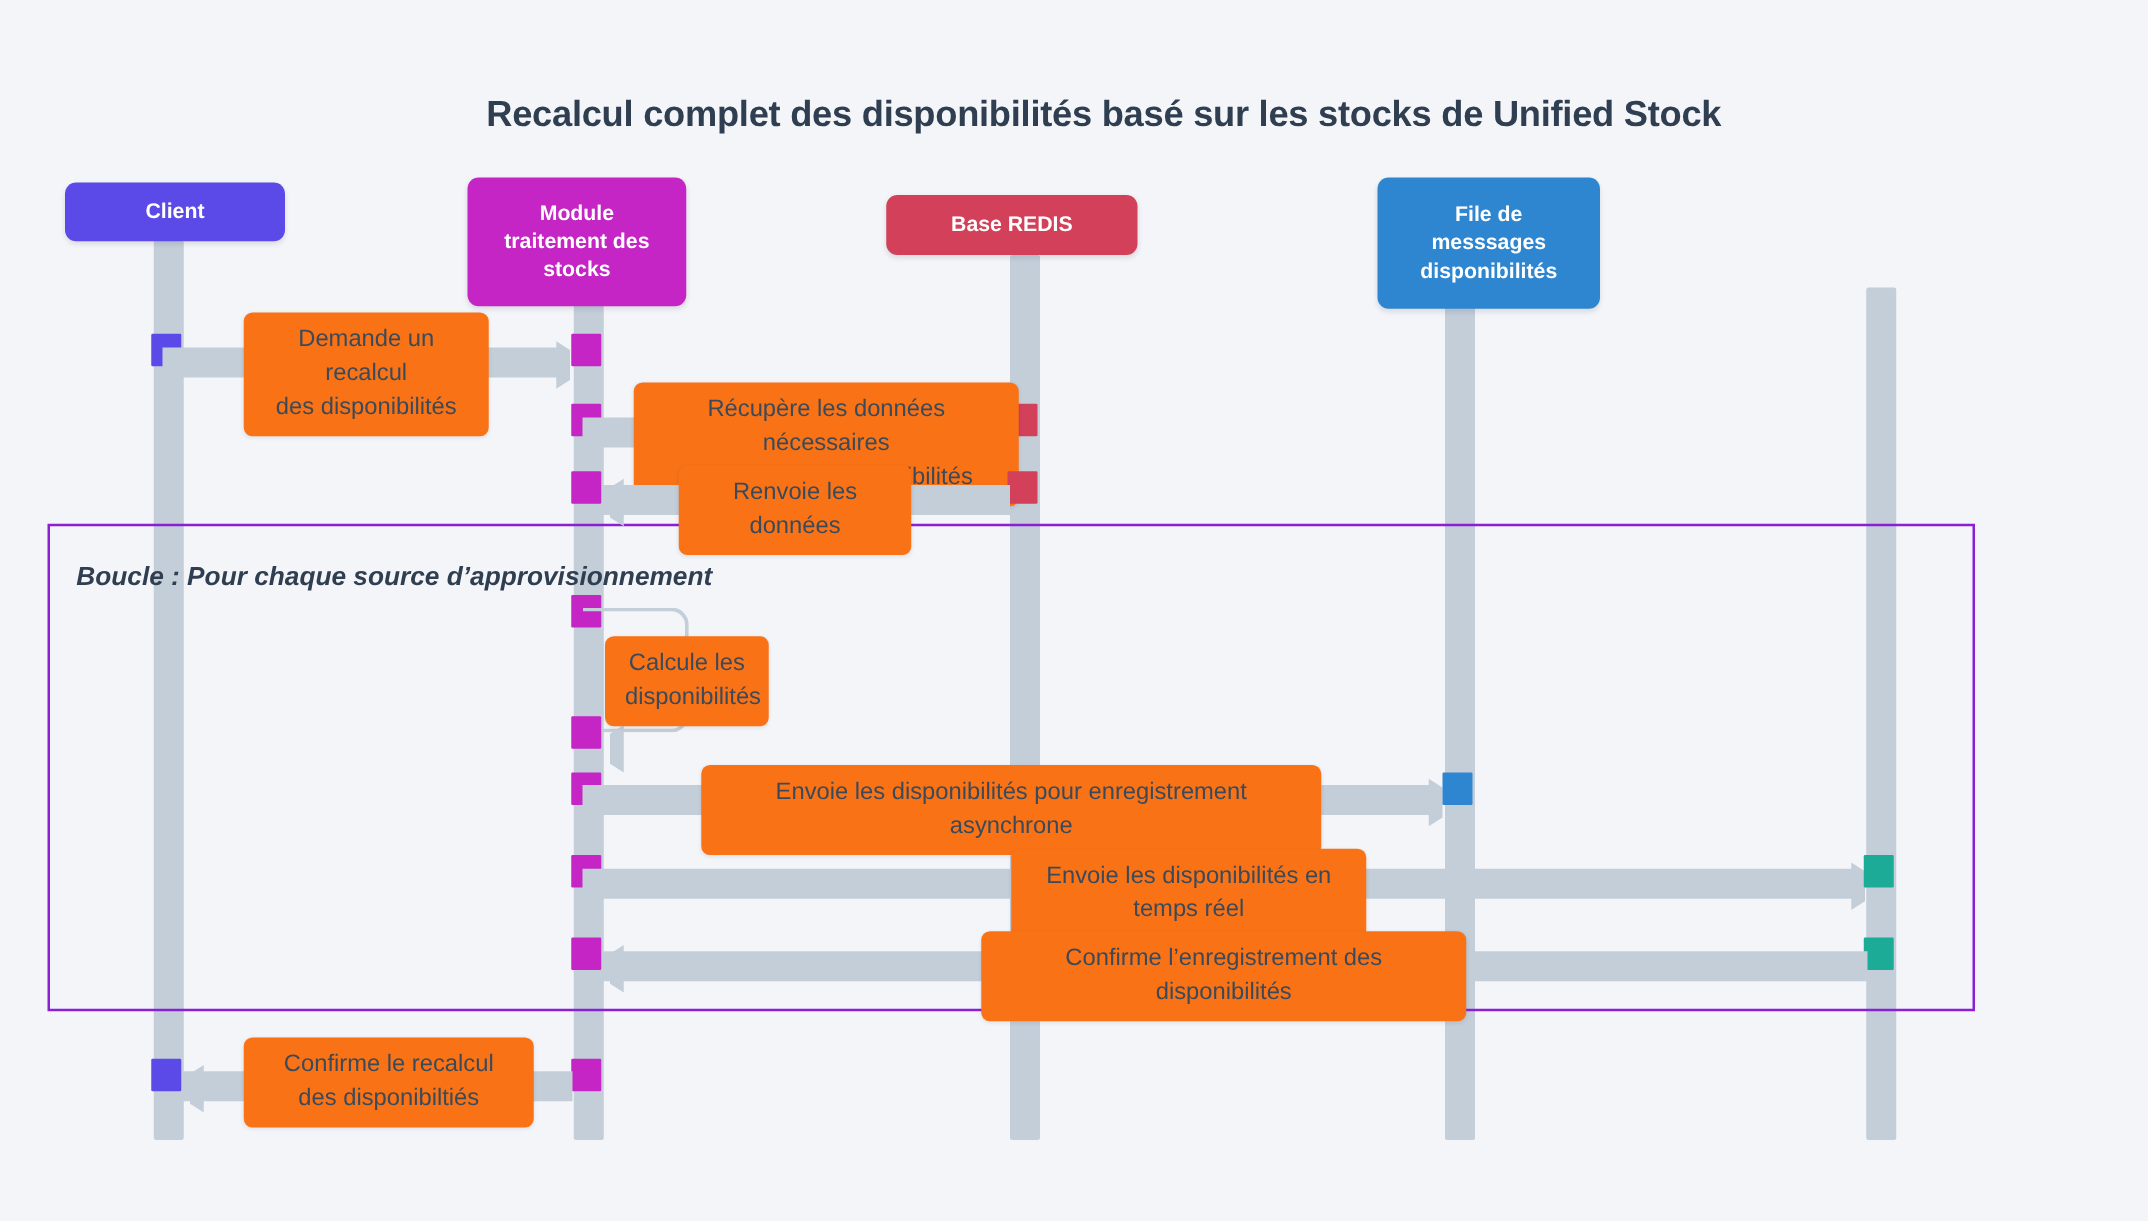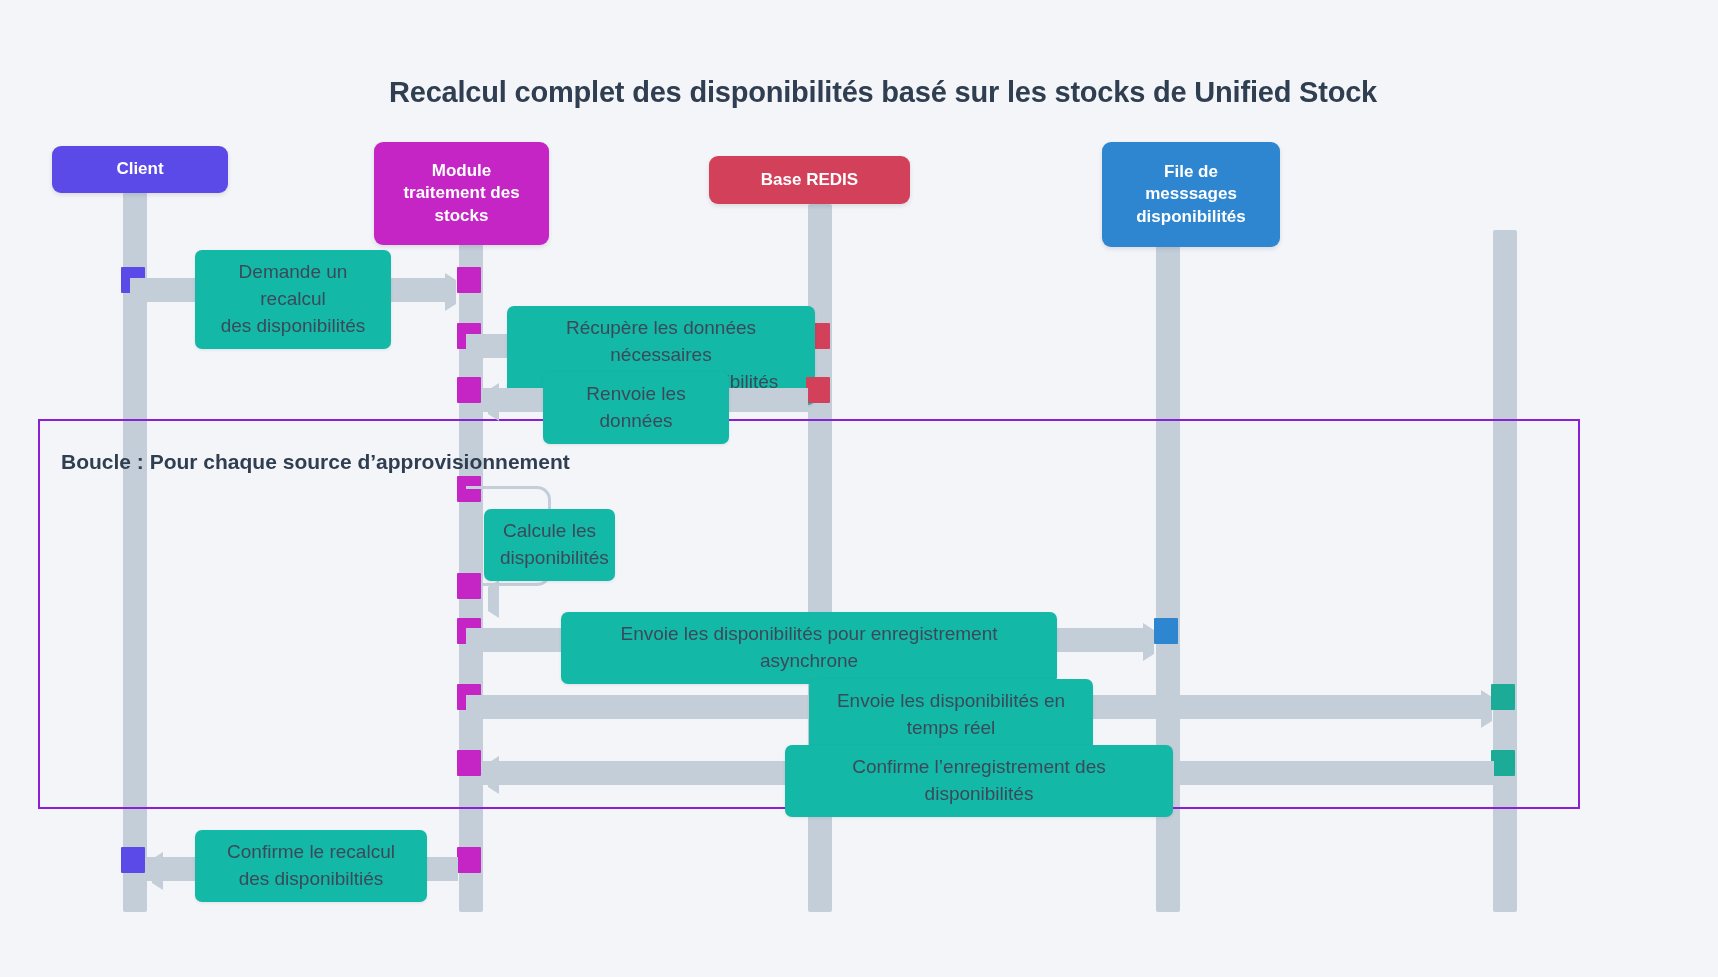--- a/index.html
+++ b/index.html
@@ -59,21 +59,21 @@
     width: 0; height: 0;
     border-top: 7px solid transparent;
     border-bottom: 7px solid transparent;
   }
   .arrowhead.right { border-left: 11px solid #c3ced9; }
   .arrowhead.left  { border-right: 11px solid #c3ced9; }
 
   
   .msg-label {
     position: absolute;
-    background: #14b8a6;
+    background: #f97316;
     border-radius: 7px;
     padding: 9px 16px;
     font-size: 19px;
     line-height: 1.42;
     color: #3b4a5a;
     text-align: center;
     white-space: pre-line;
     box-shadow: 0 1px 3px rgba(40,50,70,0.10);
   }
 
@@ -126,21 +126,21 @@
   </div>
 
   <div class="actor" style="left:1045px; top:118px; width:178px; height:105px; background:#2e86d1;margin-left:33px;">
     <span>File de
 messsages
 disponibilités</span>
   </div>
 
 
   <div class="loop-frame" style="left:14px; top:395px; width:1542px; height:390px;"></div>
-  <div class="loop-title" style="left:25px; top:414px;">Boucle : Pour chaque source d’approvisionnement</div>
+  <div class="loop-title" style="left:25px; top:414px;font-style:italic;">Boucle : Pour chaque source d’approvisionnement</div>
 
   <div class="activation" style="left:97px; top:243px; height:26px; background:#5b4ae8;"></div>
   <div class="msg-line" style="left:106px; top:254px; width:318px;"></div>
   <div class="arrowhead right" style="left:421px; top:249px;"></div>
   <div class="activation" style="left:433px; top:243px; height:26px; background:#c425c4;"></div>
   <div class="msg-label" style="left:171px; top:226px; width:196px;">Demande un recalcul
 des disponibilités</div>
 
   <div class="activation" style="left:433px; top:299px; height:26px; background:#c425c4;"></div>
   <div class="msg-line" style="left:442px; top:310px; width:330px;"></div>

